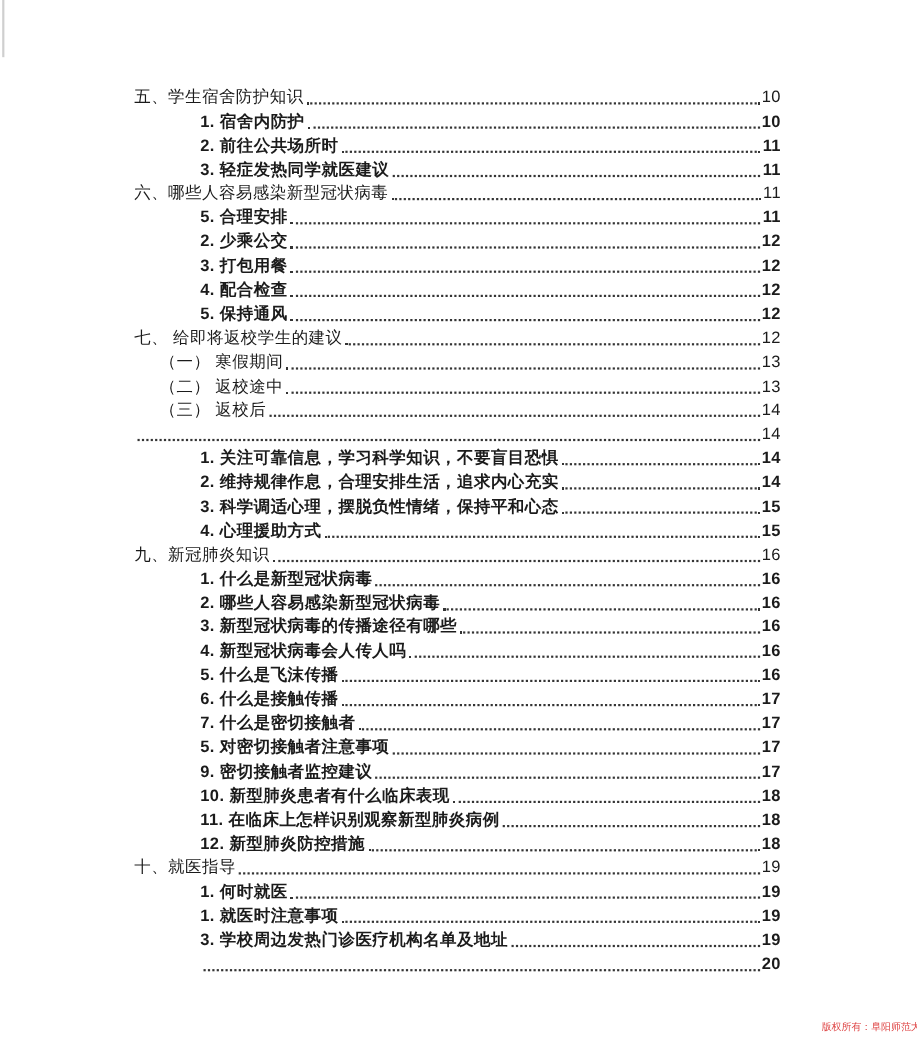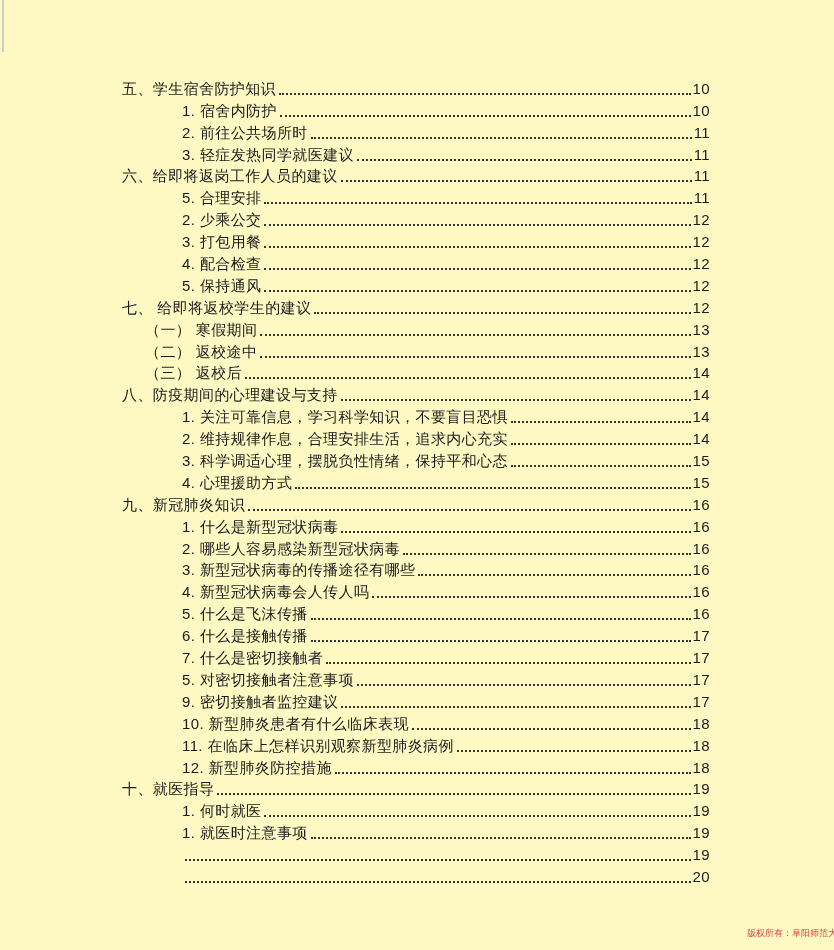--- a/index.html
+++ b/index.html
@@ -1,19 +1,19 @@
 <!DOCTYPE html>
 <html><head>
 <meta charset="utf-8">
 <style>
   html,body { margin:0; padding:0; background:#e8e8e8; }
   .page {
     position:relative;
     width:834px; height:950px;
-    background:#fef9c3;
+    background:#ffffff;
     font-family:"Liberation Sans","DejaVu Sans",sans-serif;
     color:#1b1b1b;
     overflow:hidden;
     margin:0 auto;
   }
   .edge-line {
     position:absolute; left:2px; top:0;
     width:2px; height:52px;
     background:#cfcfcf;
   }
@@ -29,21 +29,21 @@
     cursor:pointer;
   }
   .row .lbl { white-space:nowrap; line-height:18px; }
   .row .pg  { white-space:nowrap; line-height:18px;text-align:center; }
   .row .leader {
     flex:1 1 auto;
     min-width:6px;
     border-bottom:2px dotted #343434;
     margin:0 2px 3px 3px;
   }
-  .lvl-sub   { padding-left:60px; }
+  .lvl-sub   { padding-left:60px;font-weight:bold; }
   .lvl-paren { padding-left:23px; }
   .watermark {
     position:absolute;
     left:747px; top:928px;
     font-size:9px;
     line-height:11px;
     letter-spacing:0px;
     white-space:nowrap;
   }
 </style>
@@ -72,21 +72,21 @@
     <span class="pg">11</span>
   </div>
 
   <div class="row lvl-sub">
     <span class="lbl">3. 轻症发热同学就医建议</span>
     <span class="leader"></span>
     <span class="pg">11</span>
   </div>
 
   <div class="row lvl-h1">
-    <span class="lbl">六、给即将返岗工作人员的建议</span>
+    <span class="lbl">六、哪些人容易感染新型冠状病毒</span>
     <span class="leader"></span>
     <span class="pg">11</span>
   </div>
 
   <div class="row lvl-sub">
     <span class="lbl">5. 合理安排</span>
     <span class="leader"></span>
     <span class="pg">11</span>
   </div>
 
@@ -132,21 +132,20 @@
     <span class="pg">13</span>
   </div>
 
   <div class="row lvl-paren">
     <span class="lbl">（三） 返校后</span>
     <span class="leader"></span>
     <span class="pg">14</span>
   </div>
 
   <div class="row lvl-h1">
-    <span class="lbl">八、防疫期间的心理建设与支持</span>
     <span class="leader"></span>
     <span class="pg">14</span>
   </div>
 
   <div class="row lvl-sub">
     <span class="lbl">1. 关注可靠信息，学习科学知识，不要盲目恐惧</span>
     <span class="leader"></span>
     <span class="pg">14</span>
   </div>
 
@@ -258,20 +257,21 @@
     <span class="pg">19</span>
   </div>
 
   <div class="row lvl-sub">
     <span class="lbl">1. 就医时注意事项</span>
     <span class="leader"></span>
     <span class="pg">19</span>
   </div>
 
   <div class="row lvl-sub">
+    <span class="lbl">3. 学校周边发热门诊医疗机构名单及地址</span>
     <span class="leader"></span>
     <span class="pg">19</span>
   </div>
 
   <div class="row lvl-sub">
     <span class="leader"></span>
     <span class="pg">20</span>
   </div>
 </div>
 

